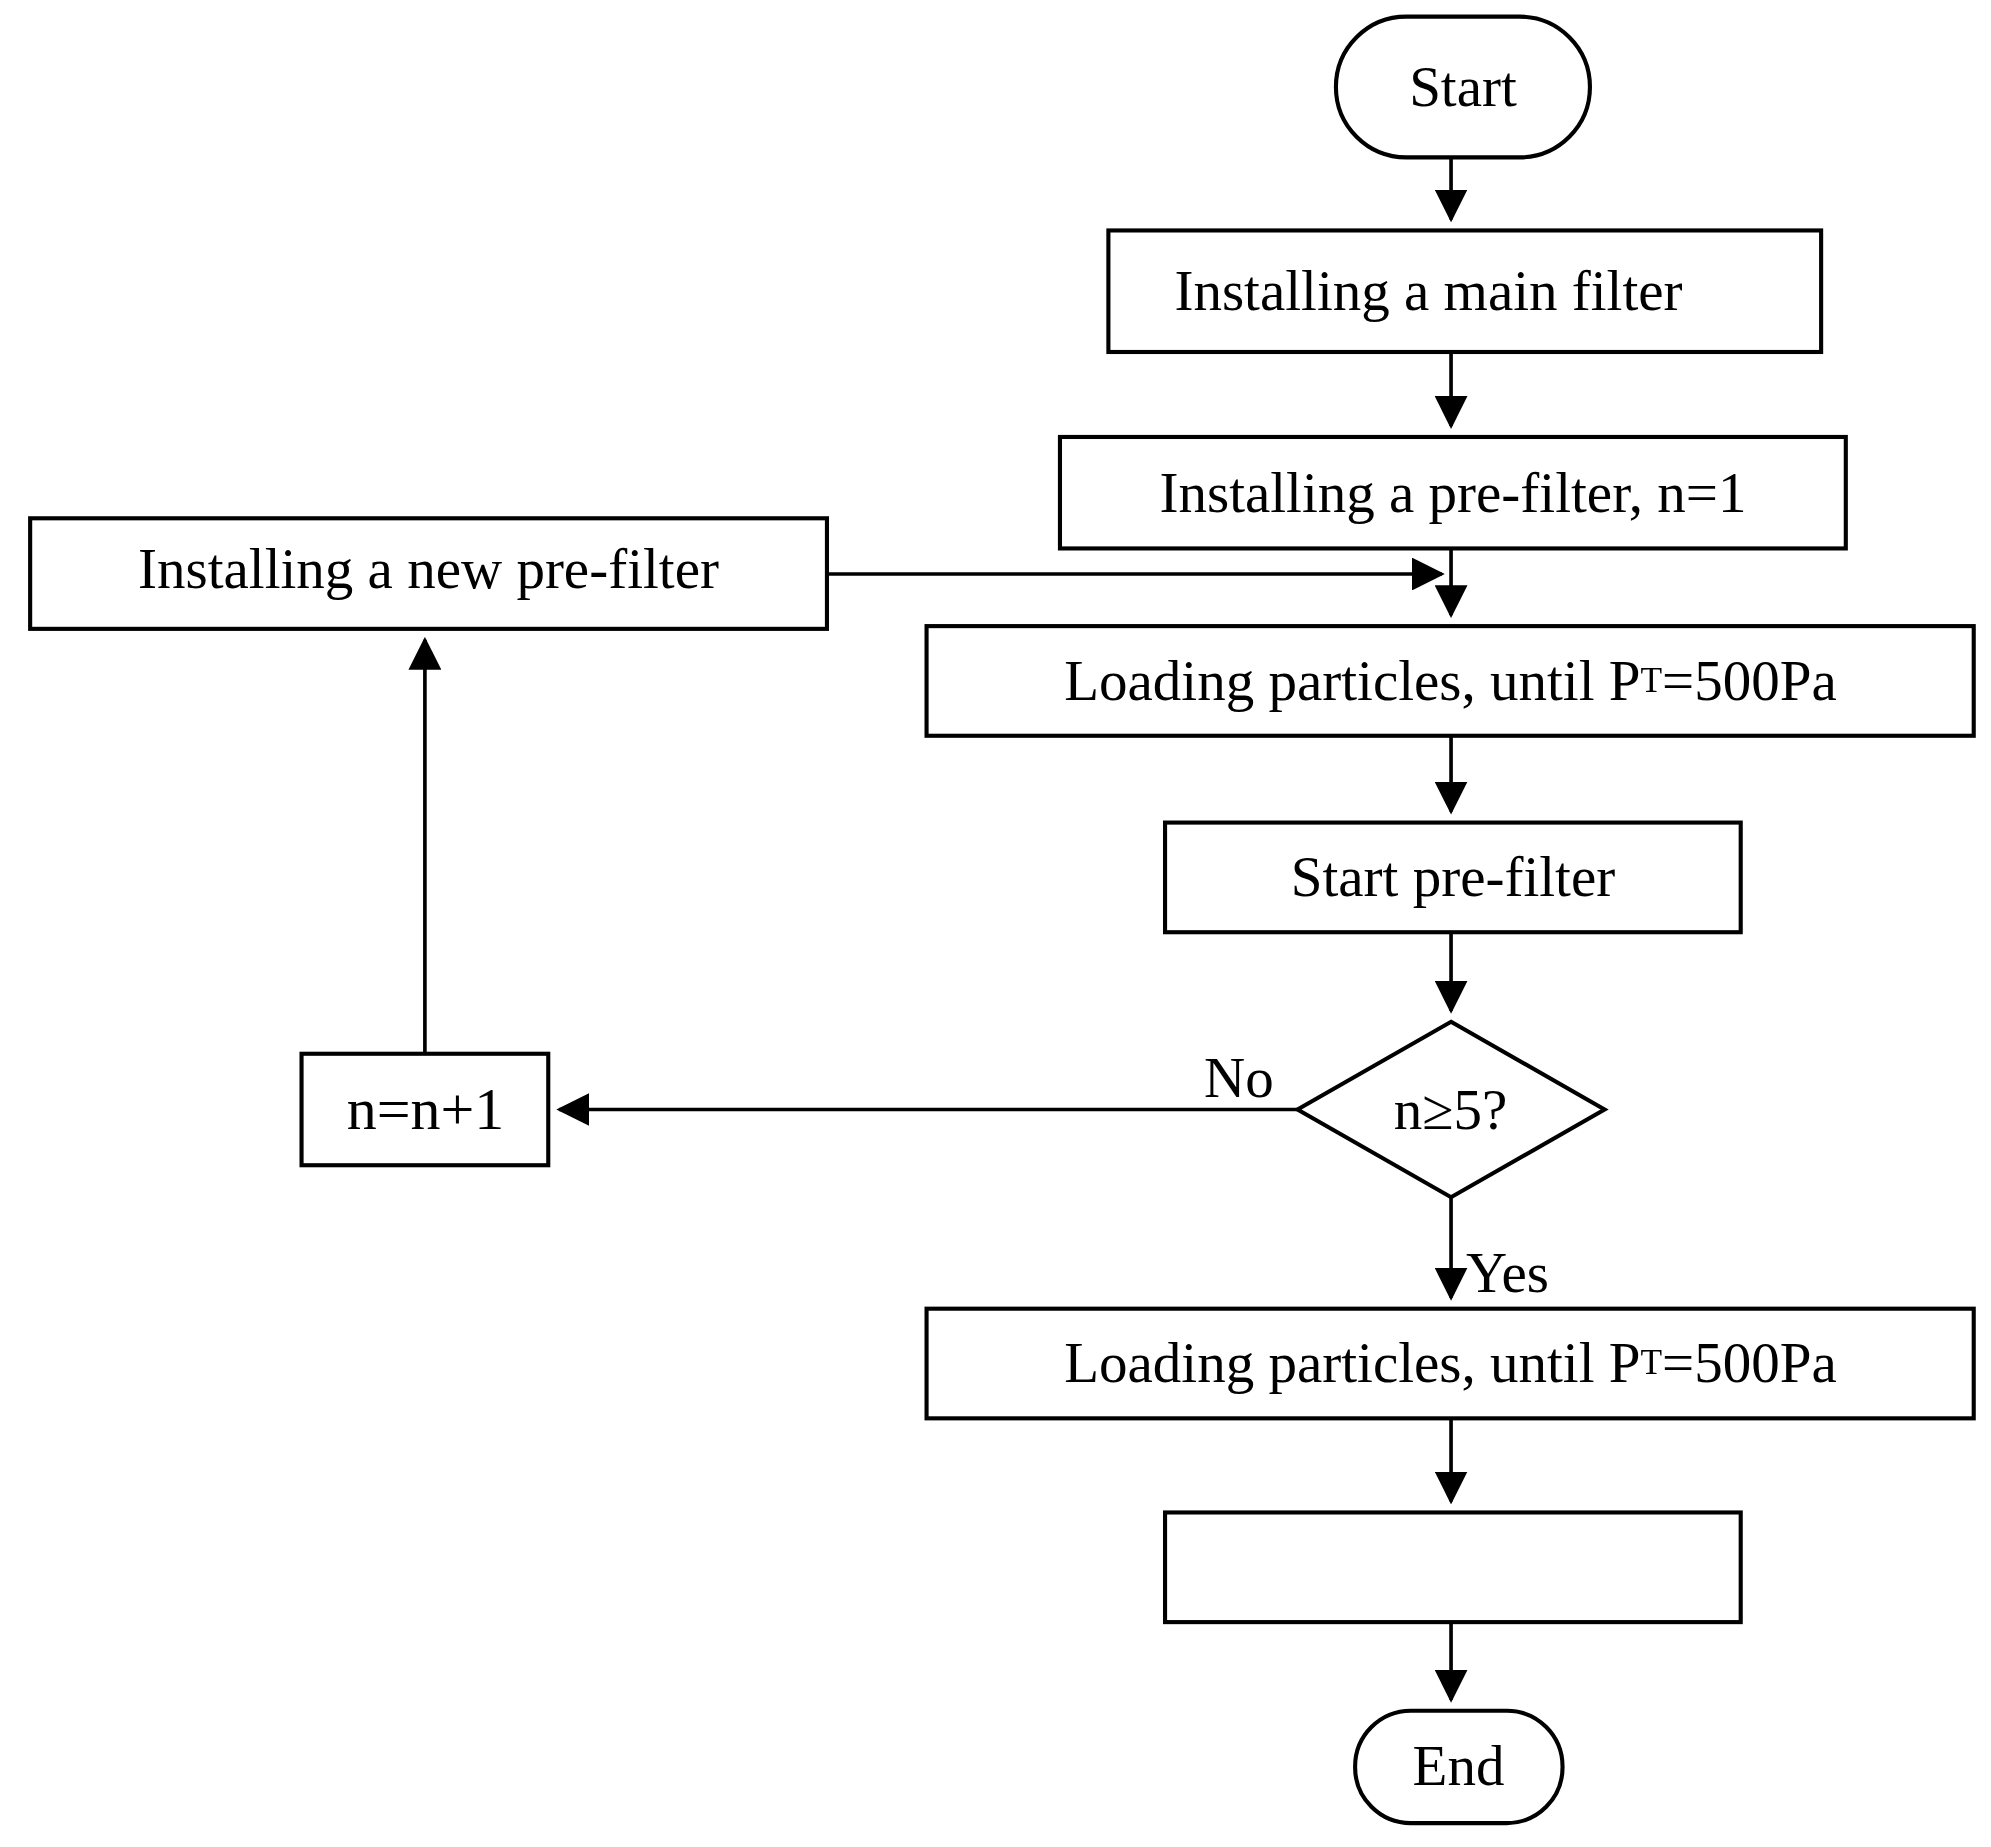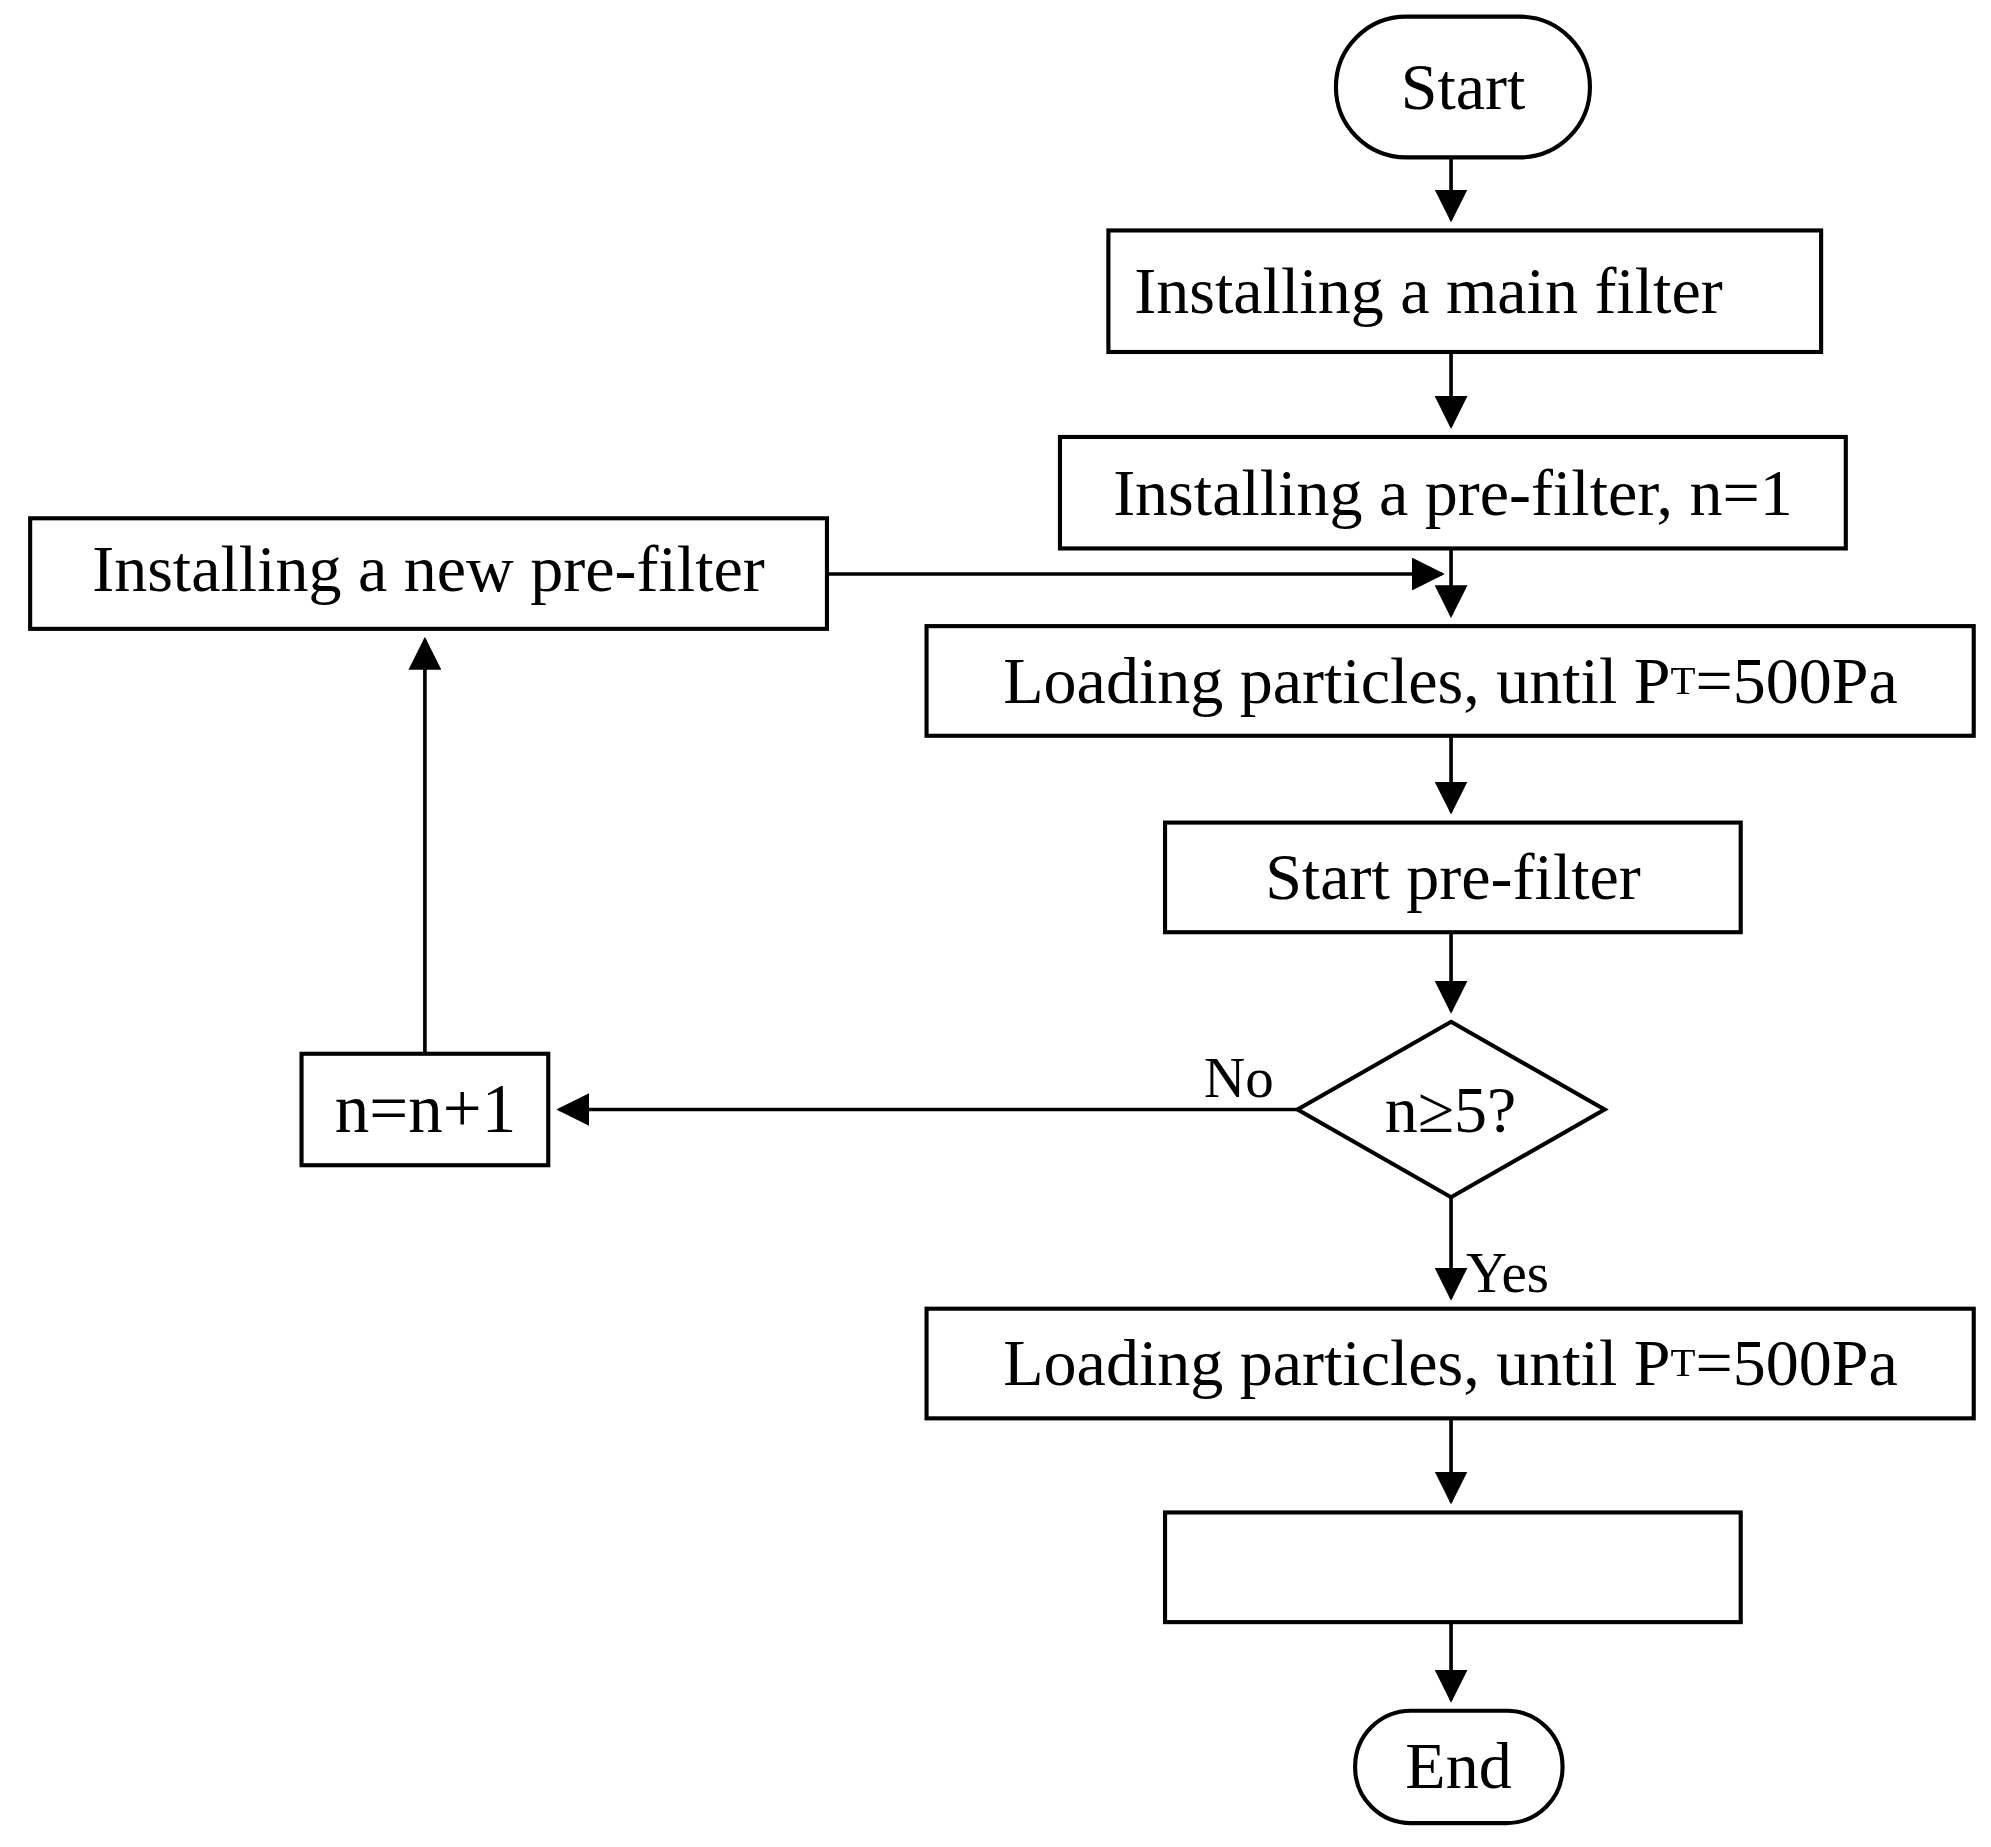--- a/index.html
+++ b/index.html
@@ -24,27 +24,27 @@
     height: 1848px;
   }
   .node-label {
     position: absolute;
     display: flex;
     align-items: center;
     justify-content: center;
     text-align: center;
     color: #000000;
     font-family: "Liberation Serif", "DejaVu Serif", serif;
-    font-size: 66px;
+    font-size: 57px;
     line-height: 1.05;
     white-space: nowrap;
     pointer-events: none;
   }
   .node-label.small {
-    font-size: 69px;
+    font-size: 60px;
   }
   .edge-label {
     position: absolute;
     color: #000000;
     font-family: "Liberation Serif", "DejaVu Serif", serif;
     font-size: 57px;
     line-height: 1;
     white-space: nowrap;
     pointer-events: none;
   }

